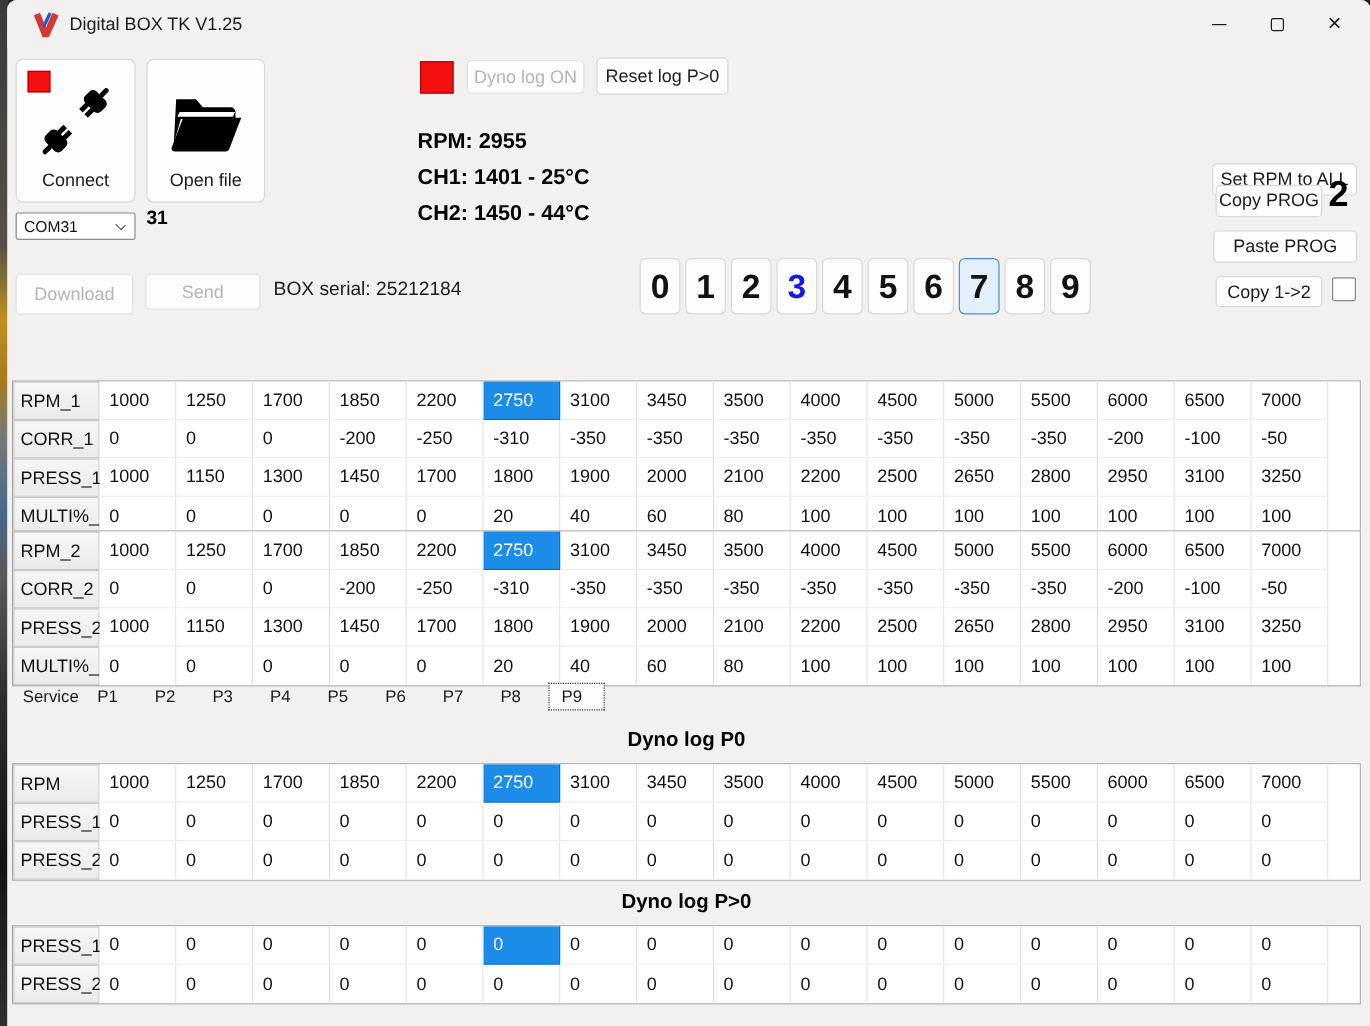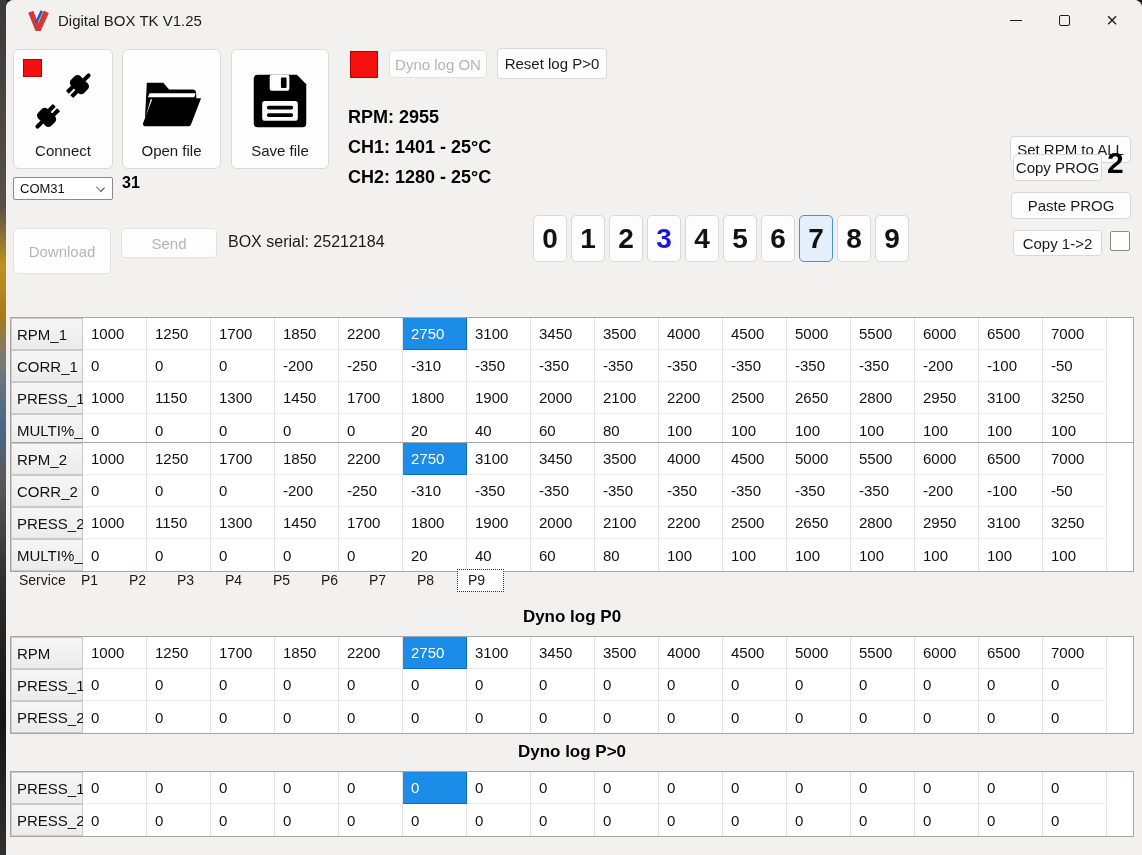--- a/index.html
+++ b/index.html
@@ -129,44 +129,33 @@
 
   <div class="big-btn" style="left:116px; top:49px; width:99px;">
     <svg class="big-icon" style="top:26px;" width="62" height="56" viewBox="0 0 64 56">
       <path fill="#000" d="M6 6 h17 l6 7 h24 a4 4 0 0 1 4 4 v6 H10 L4 44 Z"></path>
       <path fill="#000" d="M2 48 L12 22 h50 L52 48 a4 4 0 0 1 -4 3 H5 a3 3 0 0 1 -3 -3 Z"></path>
       <path fill="#fdfdfd" d="M7 20 h48 l1.5 -4 H9 Z" transform="translate(0,1)"></path>
     </svg>
     <span class="blabel">Open file</span>
   </div>
 
-  <div class="big-btn" style="left:225px; top:49px; width:98px;">
-    <svg class="big-icon" style="top:21px;" width="60" height="60" viewBox="0 0 64 64">
-      <path fill="#000" d="M8 4 h42 l10 10 v42 a4 4 0 0 1 -4 4 H8 a4 4 0 0 1 -4 -4 V8 a4 4 0 0 1 4 -4 Z"></path>
-      <rect x="21" y="4" width="21" height="17" rx="2" fill="#fdfdfd"></rect>
-      <rect x="33" y="7" width="6" height="11" rx="1" fill="#000"></rect>
-      <rect x="13" y="32" width="38" height="21" rx="3" fill="#fdfdfd"></rect>
-      <rect x="18" y="37" width="28" height="4" rx="2" fill="#000"></rect>
-      <rect x="18" y="45" width="28" height="4" rx="2" fill="#000"></rect>
-    </svg>
-    <span class="blabel">Save file</span>
-  </div>
 
   <span class="led" style="left:344px; top:51px; width:28px; height:27px;"></span>
   <div class="btn btn-disabled" style="left:383px; top:50px; width:98px; height:28px;">
     <span>Dyno log ON</span>
   </div>
   <div class="btn" style="left:491px; top:48px; width:110px; height:31px;">
     <span>Reset log P&gt;0</span>
   </div>
 
   <div class="telemetry">
     <div>RPM: 2955</div>
     <div>CH1: 1401 - 25°C</div>
-    <div>CH2: 1280 - 25°C</div>
+    <div>CH2: 1450 - 44°C</div>
   </div>
 
   <div class="btn" style="left:1004px; top:116px; width:121px; height:27px;margin-top:20px;">
     <span>Set RPM to ALL</span>
   </div>
   <div class="btn" style="left:1007px; top:154px; width:89px; height:27px;">
     <span>Copy PROG</span>
   </div>
   <span class="copy-count">2</span>
   <div class="btn" style="left:1005px; top:192px; width:120px; height:27px;">
@@ -176,21 +165,21 @@
     <span>Copy 1-&gt;2</span>
   </div>
   <div class="checkbox"></div>
 
   <div class="com-select">
     <span>COM31</span>
     <span class="com-chevron"></span>
   </div>
   <span class="com-number">31</span>
 
-  <div class="btn btn-disabled" style="left:7px; top:228px; width:98px; height:46px;">
+  <div class="btn btn-disabled" style="left:7px; top:228px; width:98px; height:34px;">
     <span>Download</span>
   </div>
   <div class="btn btn-disabled" style="left:115px; top:228px; width:96px; height:30px;">
     <span>Send</span>
   </div>
   <span class="serial">BOX serial: 25212184</span>
 
   <div class="digit-row">
       <div class="digit">0</div>
       <div class="digit">1</div>

